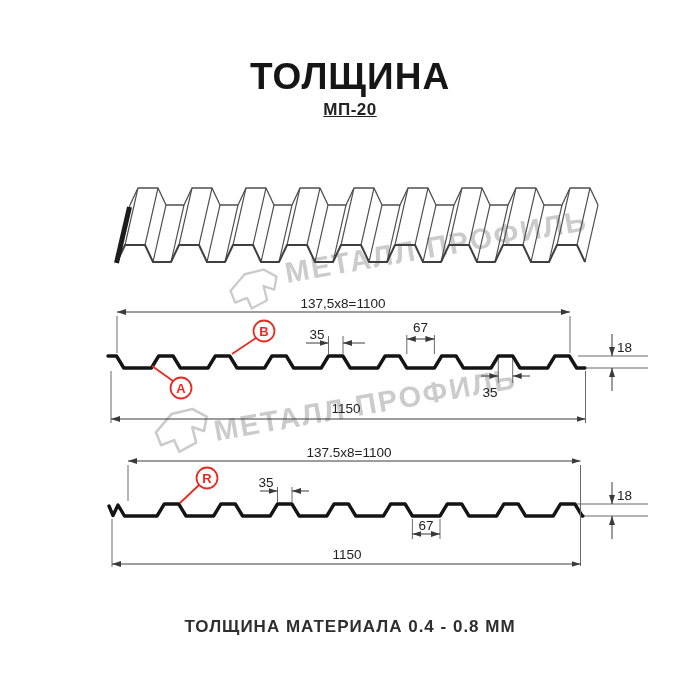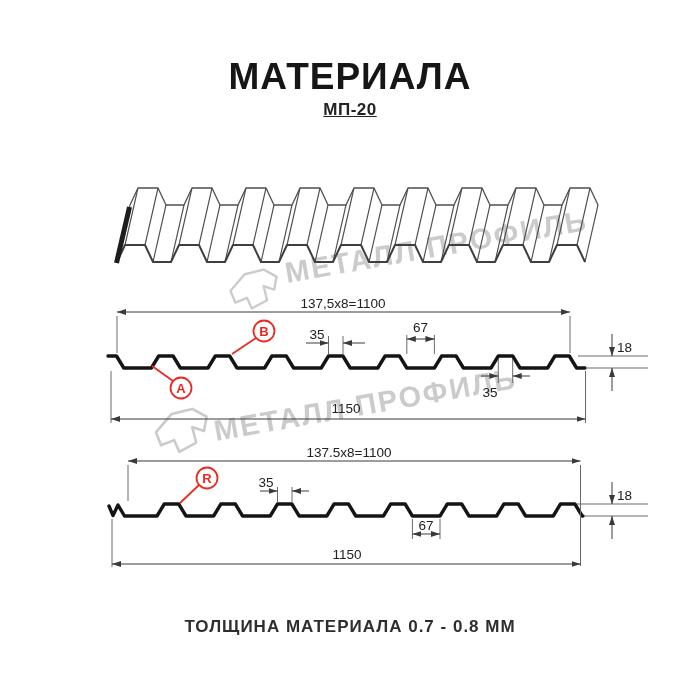--- a/index.html
+++ b/index.html
@@ -19,23 +19,23 @@
   .red{stroke:#ea2a20;fill:none;stroke-width:1.8;}
   .redtxt{fill:#ea2a20;font-size:13px;font-weight:700;}
   .wm{fill:#cbcbcb;font-size:29px;font-weight:700;letter-spacing:2px;}
   .wmlogo{stroke:#cbcbcb;stroke-width:2;fill:none;stroke-linejoin:round;}
 </style>
 </head>
 <body>
 
 <div class="canvas">
 
-  <div class="title">МАТЕРИАЛА</div>
+  <div class="title">ТОЛЩИНА</div>
   <div class="subtitle">МП-20</div>
-  <div class="footer">ТОЛЩИНА МАТЕРИАЛА 0.7 - 0.8 ММ</div>
+  <div class="footer">ТОЛЩИНА МАТЕРИАЛА 0.4 - 0.8 ММ</div>
 
   <svg width="700" height="700" viewBox="0 0 700 700">
     <defs>
       <marker id="ae" orient="auto" markerWidth="9" markerHeight="6" refX="9" refY="3">
         <path d="M0,0 L9,3 L0,6 Z" fill="#3a3a3a"></path>
       </marker>
       <marker id="as" orient="auto" markerWidth="9" markerHeight="6" refX="0" refY="3">
         <path d="M9,0 L0,3 L9,6 Z" fill="#3a3a3a"></path>
       </marker>
       <path id="wm-logo" d="M3,21 L15,7 L31,3 L42,9 L40,20 L31,17 L34,29 L21,36 L17,27 L7,31 Z"></path>

